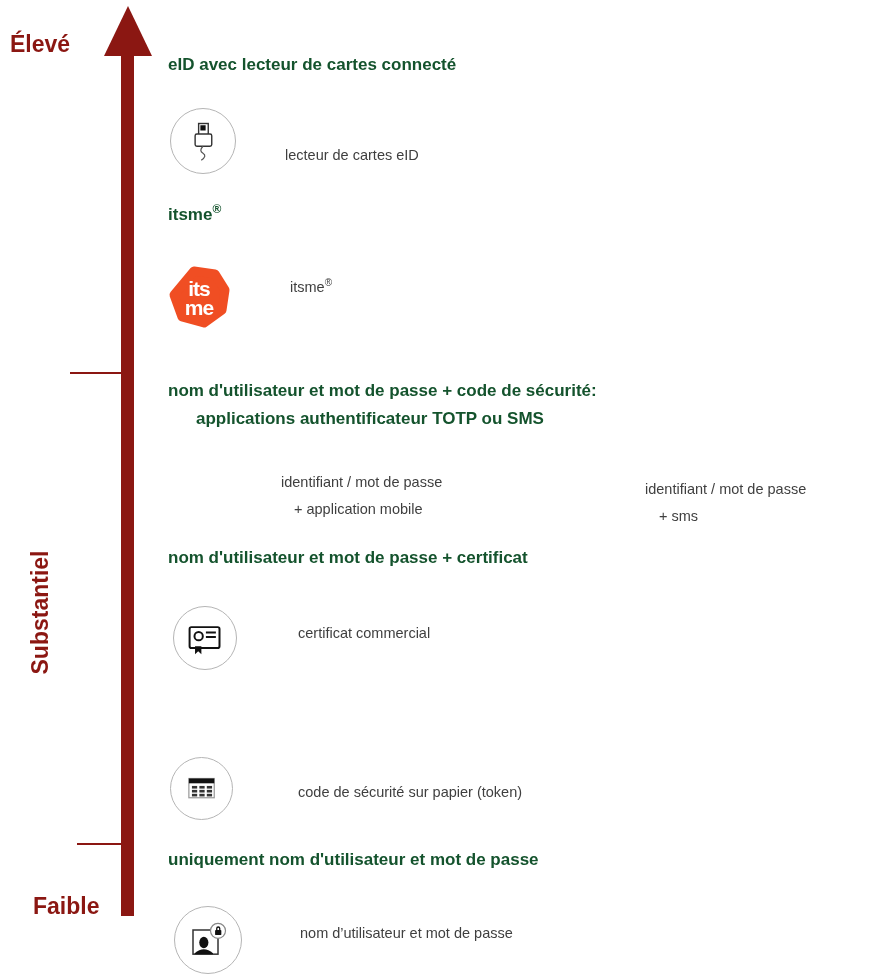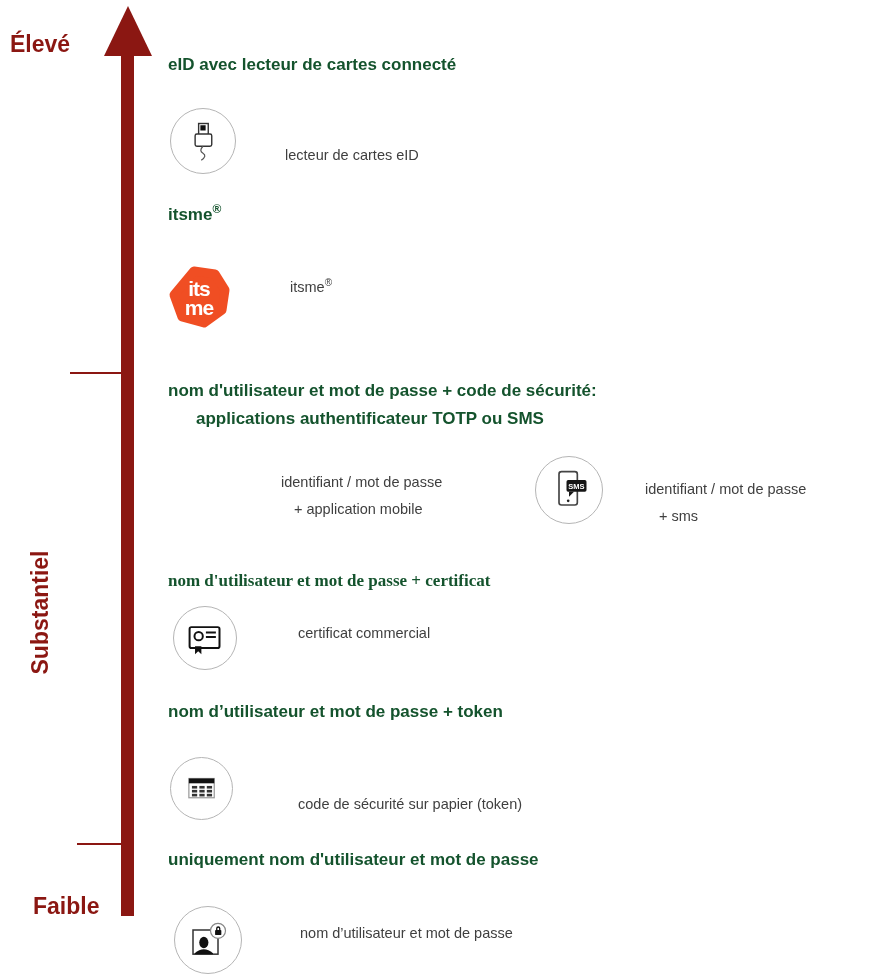--- a/index.html
+++ b/index.html
@@ -26,31 +26,31 @@
   }
   
   .h{position:absolute;font-size:17px;font-weight:700;color:#14532d;white-space:nowrap;}
   .h .sup{font-size:12px;vertical-align:super;}
   .lbl{position:absolute;font-size:14.5px;color:#3f3f3f;white-space:nowrap;}
   .lbl .sup{font-size:10px;vertical-align:super;}
   .h-eid{left:168px;top:55px;}
   .h-itsme{left:168px;top:202px;}
   .h-totp-1{left:168px;top:381px;}
   .h-totp-2{left:196px;top:409px;}
-  .h-cert{left:168px;top:571px;font-family:Liberation Serif, serif;}
+  .h-cert{left:168px;top:548px;}
   .h-token{left:168px;top:702px;}
   .h-pwd{left:168px;top:850px;}
   .lbl-eid{left:285px;top:124px;margin-top:23px;}
   .lbl-itsme{left:290px;top:277px;}
   .lbl-app-1{left:281px;top:474px;}
   .lbl-app-2{left:294px;top:501px;}
   .lbl-sms-1{left:645px;top:481px;}
   .lbl-sms-2{left:659px;top:508px;}
   .lbl-cert{left:298px;top:625px;}
-  .lbl-token{left:298px;top:784px;margin-top:12px;}
+  .lbl-token{left:298px;top:784px;}
   .lbl-pwd{left:300px;top:925px;text-align:right;}
   
   .icon-circle{
     position:absolute;border-radius:50%;border:1px solid #b5b5b5;background:#fff;
     display:flex;align-items:center;justify-content:center;box-sizing:border-box;
   }
   .ic-reader{left:170px;top:108px;width:66px;height:66px;}
   .ic-logo{position:absolute;left:166px;top:264px;width:66px;height:66px;}
   .ic-app{left:173px;top:460px;width:73px;height:73px;}
   .ic-sms{left:535px;top:456px;width:68px;height:68px;}
@@ -95,44 +95,34 @@
     </svg>
   </div>
   <div class="lbl lbl-itsme"><span>itsme</span><span class="sup">®</span></div>
 
   <div class="h h-totp-2">applications authentificateur TOTP ou SMS</div>
   <div class="h h-totp-1">nom d'utilisateur et mot de passe + code de sécurité:</div>
 
   <div class="lbl lbl-app-1">identifiant / mot de passe</div>
   <div class="lbl lbl-app-2">+ application mobile</div>
 
-  <div class="icon-circle ic-sms">
-    <svg width="60" height="60" viewBox="0 0 72 72" aria-hidden="true">
-      <rect x="24" y="14" width="22" height="40" rx="3" fill="#fff" stroke="#444" stroke-width="2"></rect>
-      <circle cx="35" cy="49" r="1.6" fill="#222"></circle>
-      <rect x="33" y="24" width="24" height="14" rx="2" fill="#161616"></rect>
-      <polygon points="36,38 36,44 42,38" fill="#161616"></polygon>
-      <text class="badge-text" x="45" y="34.5" font-size="9" fill="#ffffff" text-anchor="middle">SMS</text>
-    </svg>
-  </div>
   <div class="lbl lbl-sms-1">identifiant / mot de passe</div>
   <div class="lbl lbl-sms-2">+ sms</div>
 
   <div class="h h-cert">nom d'utilisateur et mot de passe + certificat</div>
   <div class="icon-circle ic-cert">
     <svg width="58" height="58" viewBox="0 0 64 64" aria-hidden="true">
       <rect x="15" y="20" width="33" height="23" rx="2" fill="#fff" stroke="#111" stroke-width="2.2"></rect>
       <circle cx="25" cy="30" r="4.6" fill="#fff" stroke="#111" stroke-width="2.2"></circle>
       <path d="M33,26 h11 M33,31 h11" stroke="#111" stroke-width="2.2"></path>
       <polygon points="21,41 28,41 28,50 24.5,46.5 21,50" fill="#111"></polygon>
     </svg>
   </div>
   <div class="lbl lbl-cert">certificat commercial</div>
 
-  <div class="h h-token">nom d’utilisateur et mot de passe + token</div>
   <div class="icon-circle ic-token">
     <svg width="56" height="56" viewBox="0 0 64 64" aria-hidden="true">
       <rect x="17" y="20" width="29" height="22" fill="#fff" stroke="#999" stroke-width="1.4"></rect>
       <rect x="17" y="20" width="29" height="5.5" fill="#111"></rect>
       <g fill="#333">
         <rect x="20.5" y="28.5" width="6" height="3"></rect>
           <rect x="29" y="28.5" width="6" height="3"></rect>
           <rect x="37.5" y="28.5" width="6" height="3"></rect>
         <rect x="20.5" y="33" width="6" height="3"></rect>
           <rect x="29" y="33" width="6" height="3"></rect>

